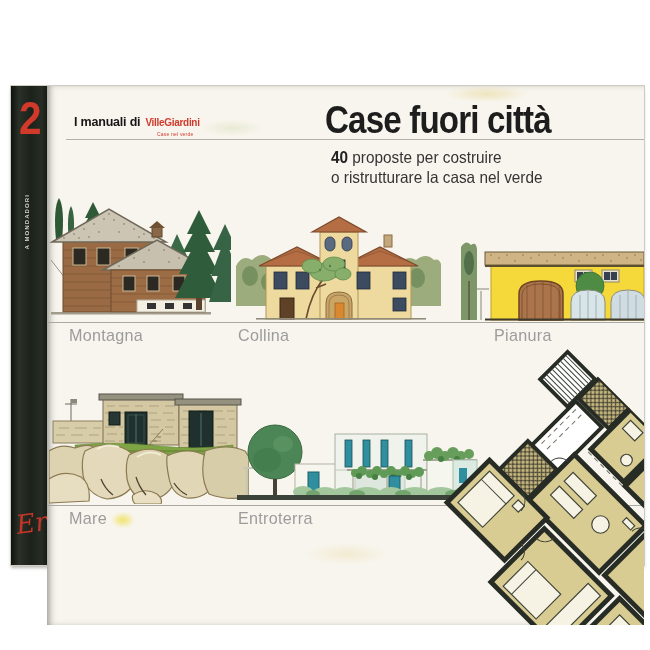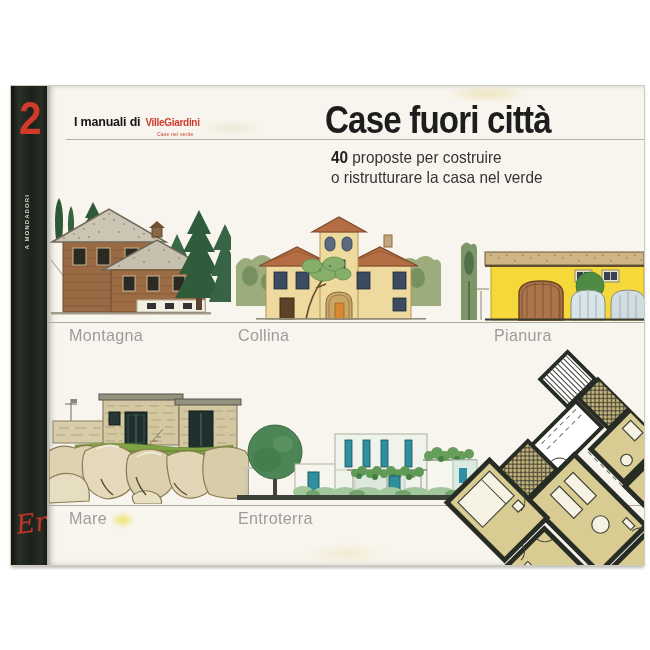--- a/index.html
+++ b/index.html
@@ -14,21 +14,21 @@
   .spine{position:absolute;left:0;top:0;width:36px;height:100%;
          background:linear-gradient(90deg,#0e120d 0%,#2a3128 22%,#1c221b 55%,#262d24 85%,#171c16 100%);}
   .spine-number{position:absolute;left:8px;top:9px;font-size:46px;font-weight:bold;
                 color:#d13a2b;transform:scaleX(.88);transform-origin:left top;line-height:1;}
   .publisher{position:absolute;left:13px;top:108px;writing-mode:vertical-rl;transform:rotate(180deg);
              font-size:6px;font-weight:bold;letter-spacing:1.1px;color:#d6d8c9;white-space:nowrap;}
   .spine-mark{position:absolute;left:5px;top:424px;font-family:"DejaVu Serif",serif;font-style:italic;
               font-size:26px;color:#c23527;transform:rotate(-8deg);line-height:1;}
 
   
-  .cover{position:absolute;left:36px;top:0;width:597px;height:479px;overflow:hidden;
+  .cover{position:absolute;left:36px;top:0;width:597px;height:539px;overflow:hidden;
          background:
            radial-gradient(60px 12px at 440px 8px, rgba(230,215,150,.55), rgba(230,215,150,0) 70%),
            radial-gradient(46px 12px at 185px 42px, rgba(212,222,183,.45), rgba(212,222,183,0) 70%),
            radial-gradient(60px 16px at 300px 468px, rgba(235,225,180,.5), rgba(235,225,180,0) 70%),
            #f8f5ee;
          box-shadow:inset 5px 0 7px -3px rgba(40,45,35,.5);}
 
   .series{position:absolute;left:27px;top:29px;display:flex;align-items:baseline;gap:5px;}
   .series-prefix{font-size:12.5px;font-weight:bold;color:#161616;letter-spacing:-.2px;}
   .brand{font-size:10px;font-weight:bold;color:#cf3a2c;letter-spacing:-.3px;}

